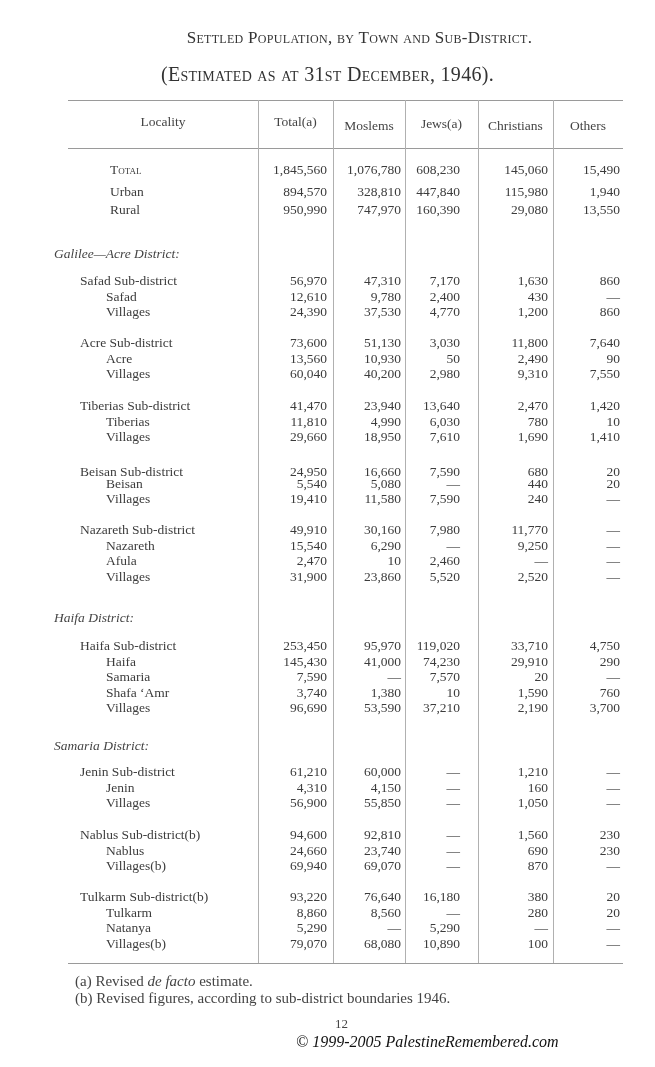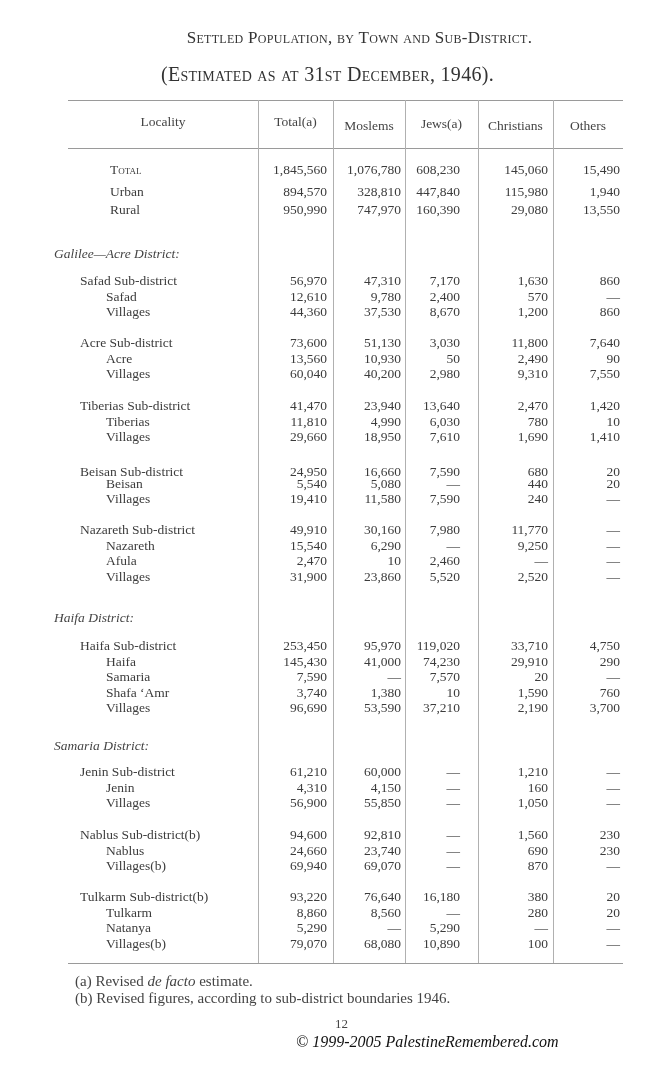--- a/index.html
+++ b/index.html
@@ -86,28 +86,28 @@
       <span class="c c1">47,310</span>
       <span class="c c2">7,170</span>
       <span class="c c3">1,630</span>
       <span class="c c4">860</span>
     </div>
     <div class="row" style="top: 288.5px;">
       <span class="lbl ind2">Safad</span>
       <span class="c c0">12,610</span>
       <span class="c c1">9,780</span>
       <span class="c c2">2,400</span>
-      <span class="c c3">570</span>
+      <span class="c c3">430</span>
       <span class="c c4">—</span>
     </div>
     <div class="row" style="top: 304px;">
       <span class="lbl ind2">Villages</span>
-      <span class="c c0">44,360</span>
+      <span class="c c0">24,390</span>
       <span class="c c1">37,530</span>
-      <span class="c c2">8,670</span>
+      <span class="c c2">4,770</span>
       <span class="c c3">1,200</span>
       <span class="c c4">860</span>
     </div>
     <div class="row" style="top: 335px;">
       <span class="lbl ind1">Acre Sub-district</span>
       <span class="c c0">73,600</span>
       <span class="c c1">51,130</span>
       <span class="c c2">3,030</span>
       <span class="c c3">11,800</span>
       <span class="c c4">7,640</span>

